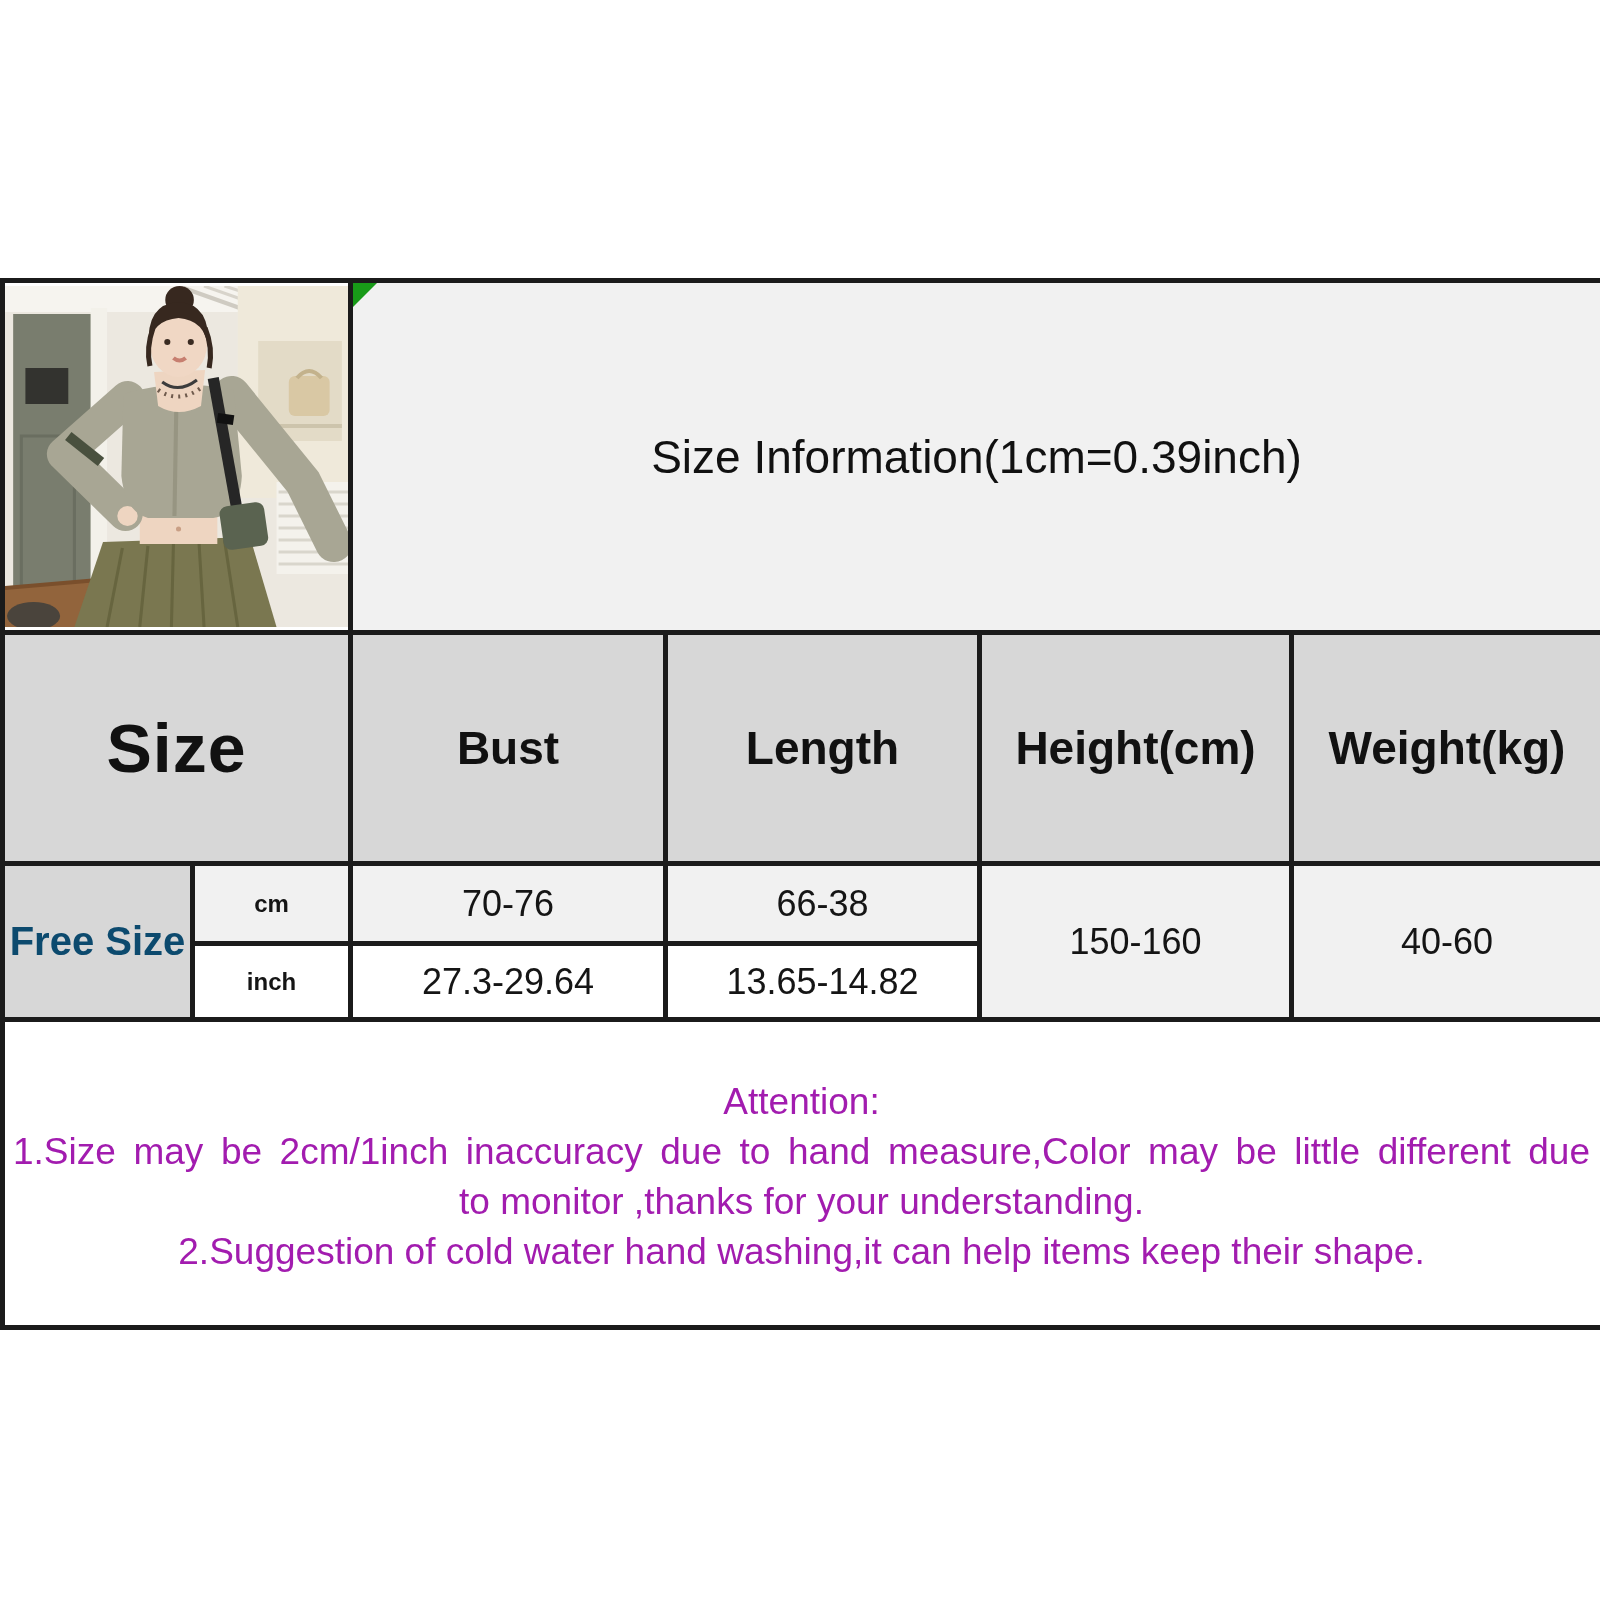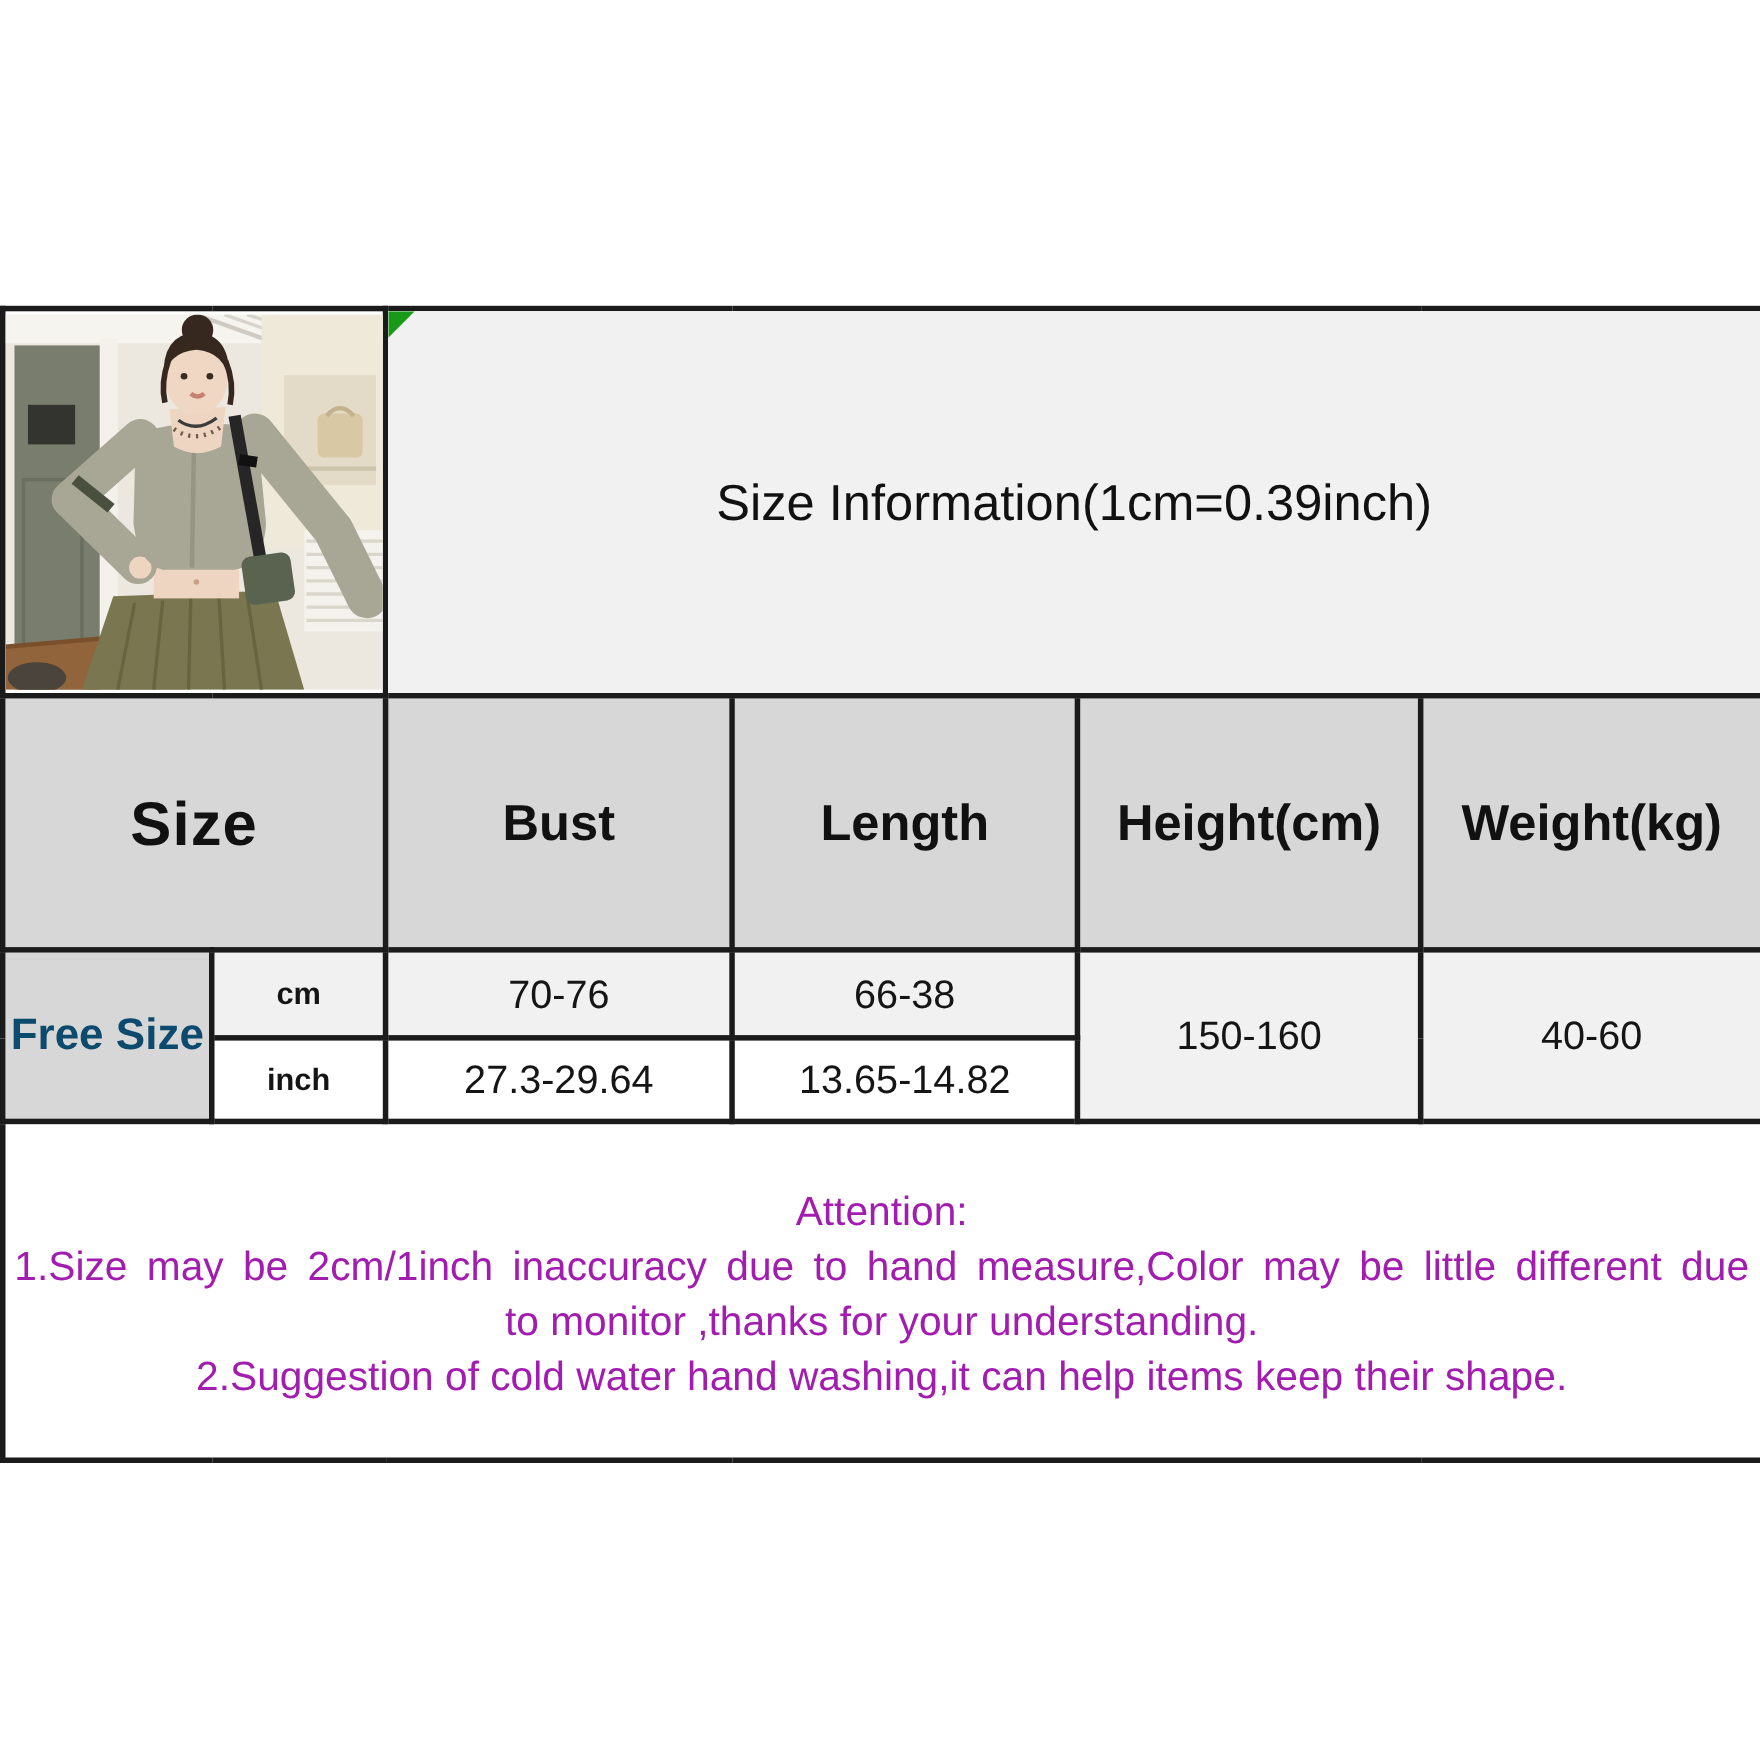--- a/index.html
+++ b/index.html
@@ -35,27 +35,27 @@
     font-size:46px; font-weight:normal; letter-spacing:0px;
     color:#111111;
   }
   .corner-marker{
     position:absolute; top:0; left:0; width:0; height:0;
     border-top:24px solid #189a18;
     border-right:24px solid transparent;
   }
 
   .head-cell{ background:#d7d7d7; font-weight:bold; font-size:46px; color:#111; }
-  .size-head{ font-size:56px; letter-spacing:1px; }
+  .size-head{ font-size:68px; letter-spacing:1px; }
 
   .label-cell{
     background:#d7d7d7; font-weight:bold; font-size:40px;
     letter-spacing:0px; color:#0c4a6e;
   }
-  .unit-cell{ font-weight:bold; font-size:28px; }
+  .unit-cell{ font-weight:bold; font-size:24px; }
   .val{ font-weight:normal; font-size:36px; }
 
   .bg-light{ background:#f1f1f1; }
   .bg-white{ background:#ffffff; }
 
   .note-cell{ background:#ffffff; vertical-align:top; text-align:left; }
   .note-wrap{ padding:6px 10px 0 8px; }
   .note-line{
     margin:0; font-size:37px; line-height:50px; color:#a21caf;
     white-space:nowrap;

